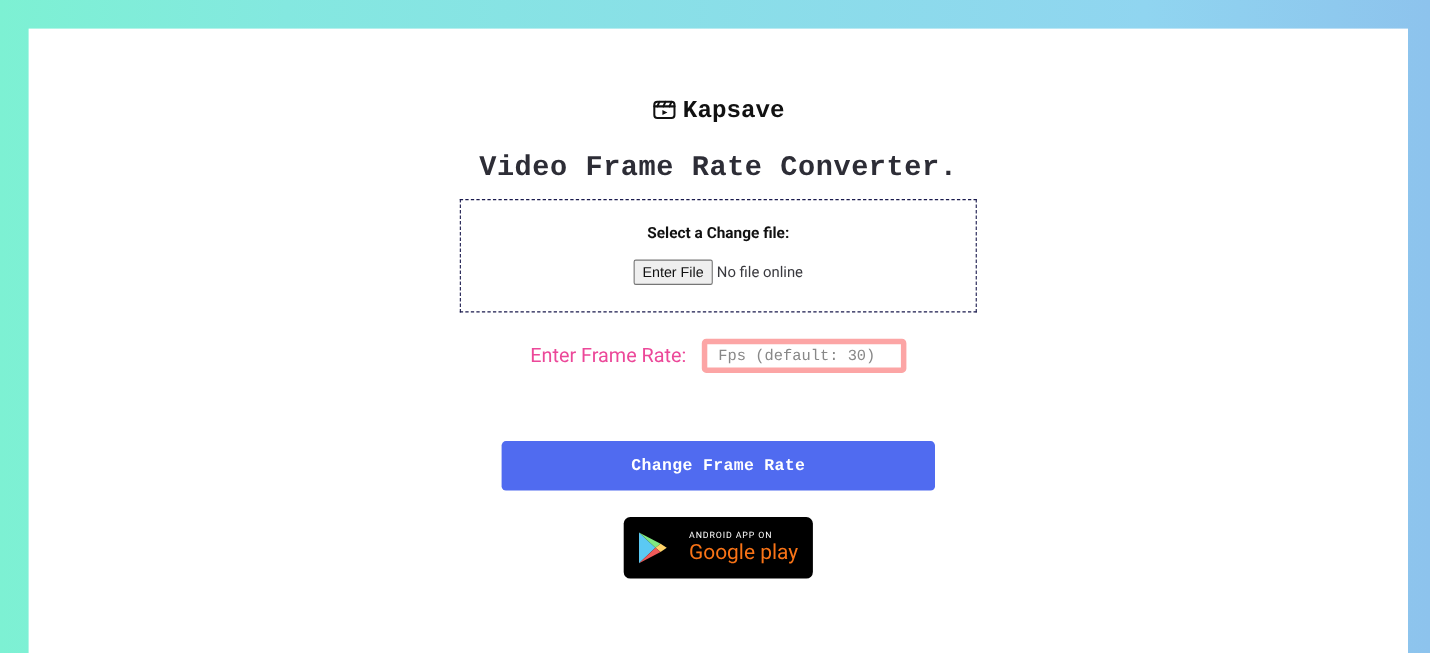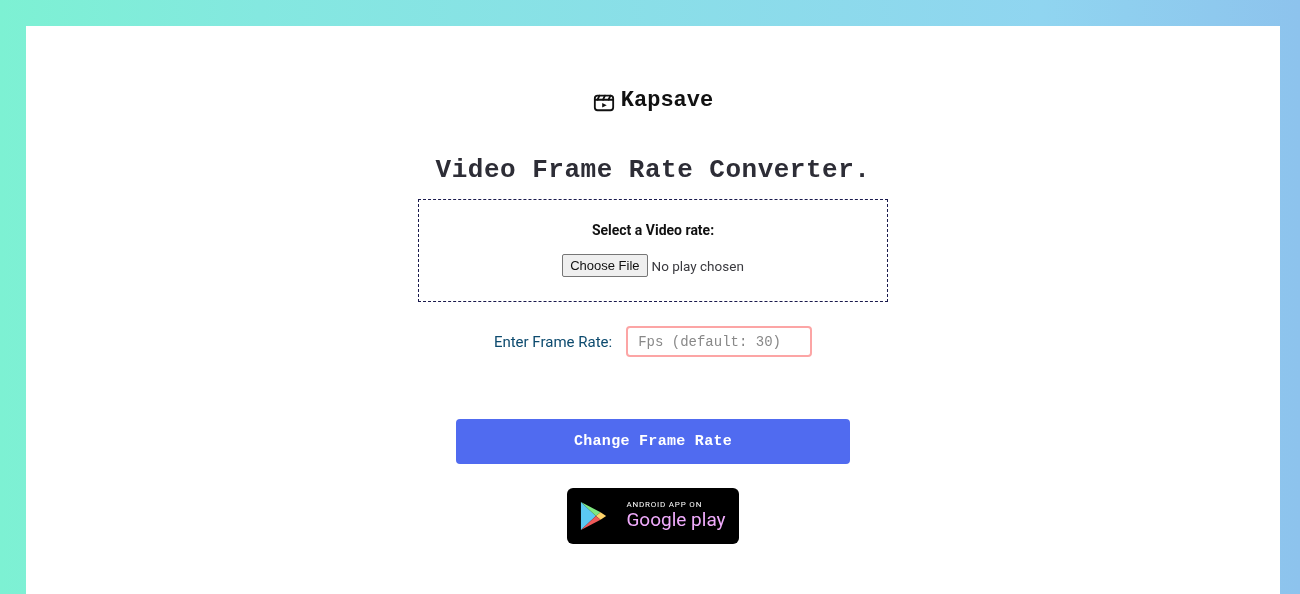--- a/index.html
+++ b/index.html
@@ -19,23 +19,23 @@
       background: #ffffff;
       width: 100%;
       height: 100%;
       padding-top: 62px;
       display: flex;
       flex-direction: column;
       align-items: center;
     }
     .logo-row {
       display: flex;
-      align-items: flex-end;
+      align-items: flex-start;
       gap: 6px;
-      margin-bottom: 42px;
+      margin-bottom: 24px;
     }
     .logo-icon svg {
       width: 22px;
       height: 22px;
       display: block;
     }
     .logo-text {
       font-family: ui-monospace, "SFMono-Regular", Menlo, Monaco, Consolas, "Courier New", monospace;
       font-weight: 700;
       font-size: 22px;
@@ -88,27 +88,27 @@
       font-size: 13.5px;
       color: #3a3a3f;
     }
     .fps-row {
       display: flex;
       align-items: center;
       gap: 14px;
       margin-bottom: 62px;
     }
     .fps-label {
-      font-size: 15px;
-      color: #0c4a6e;
+      font-size: 18px;
+      color: #ec4899;
     }
     .fps-input {
       width: 186px;
       height: 31px;
-      border: 2px solid #fca5a5;
+      border: 5px solid #fca5a5;
       border-radius: 4px;
       padding: 0 10px;
       font-family: ui-monospace, "SFMono-Regular", Menlo, Monaco, Consolas, "Courier New", monospace;
       font-size: 14px;
       color: #888;
       outline: none;
     }
     .fps-input::placeholder {
       color: #888;
     }
@@ -148,21 +148,21 @@
       flex-direction: column;
       line-height: 1.1;
     }
     .gplay-top {
       color: #fff;
       font-size: 8px;
       letter-spacing: 0.8px;
       font-weight: 400;
     }
     .gplay-bottom {
-      color: #f0abfc;
+      color: #f97316;
       font-size: 19px;
       font-weight: 400;
     }
   </style>
 </head>
 <body>
 
 <div class="card">
 
   <div class="logo-row">
@@ -175,24 +175,24 @@
         <path d="M19 5l-2 4.5"></path>
         <path d="M10 13l5 2.5-5 2.5z" fill="#111" stroke="none"></path>
       </svg>
     </span>
     <span class="logo-text">Kapsave</span>
   </div>
 
   <h1 class="title">Video Frame Rate Converter.</h1>
 
   <div class="dropzone">
-    <div class="drop-label">Select a Video rate:</div>
+    <div class="drop-label">Select a Change file:</div>
     <div class="file-row">
-      <button class="choose-file-btn">Choose File</button>
-      <span class="no-file">No play chosen</span>
+      <button class="choose-file-btn">Enter File</button>
+      <span class="no-file">No file online</span>
     </div>
   </div>
 
   <div class="fps-row">
     <span class="fps-label">Enter Frame Rate:</span>
     <input class="fps-input" type="text" placeholder="Fps (default: 30)" style="">
   </div>
 
   <button class="cta-button">Change Frame Rate</button>
 

